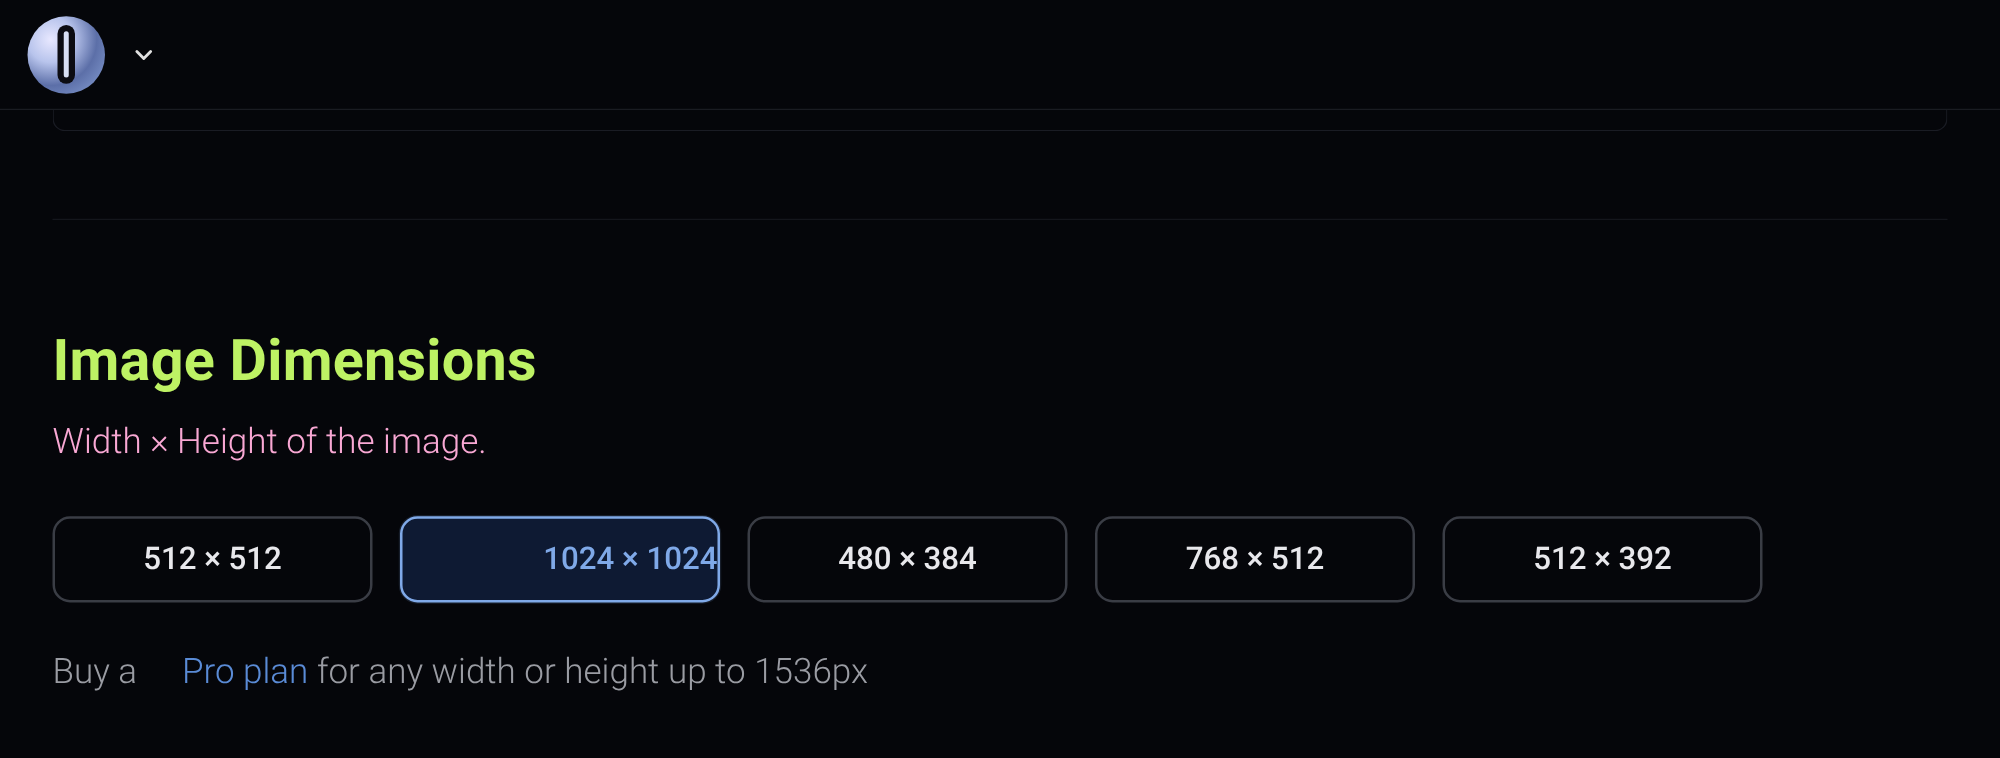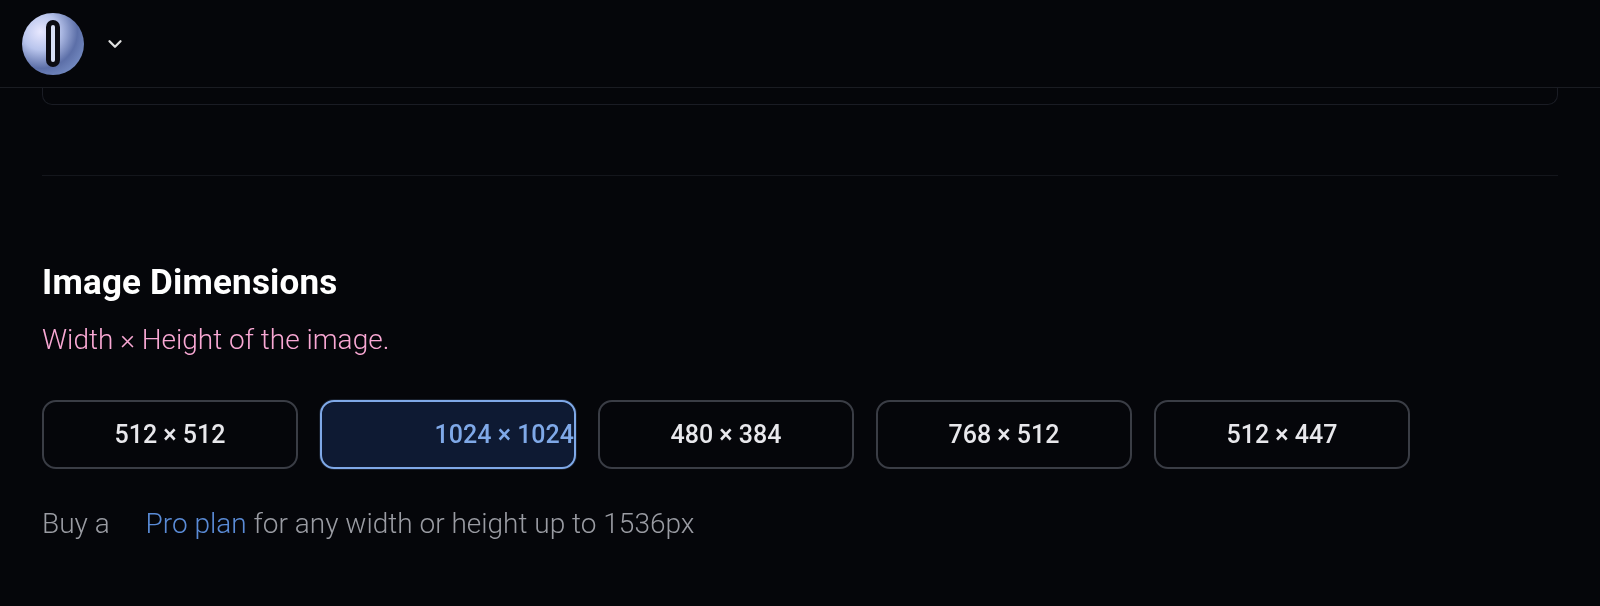--- a/index.html
+++ b/index.html
@@ -72,23 +72,23 @@
       margin-top: -1px;
     }
     .divider {
       border-top: 1px solid #14161c;
       margin-top: 70px;
     }
     .section {
       margin-top: 86px;
     }
     .section-title {
-      font-size: 35px;
+      font-size: 46px;
       font-weight: 700;
-      color: #ffffff;
+      color: #bef264;
       letter-spacing: 0.2px;
     }
     .section-sub {
       margin-top: 20px;
       font-size: 28px;
       font-weight: 300;
       color: #f9a8d4;
     }
     .pill-row {
       margin-top: 44px;
@@ -146,20 +146,20 @@
 
   <div class="section">
     <h2 class="section-title">Image Dimensions</h2>
     <p class="section-sub">Width × Height of the image.</p>
 
     <div class="pill-row">
       <button class="pill">512 × 512</button>
       <button class="pill selected">1024 × 1024</button>
       <button class="pill">480 × 384</button>
       <button class="pill">768 × 512</button>
-      <button class="pill">512 × 447</button>
+      <button class="pill">512 × 392</button>
     </div>
 
     <p class="footnote">
       <span>Buy a </span><a>Pro plan</a><span> for any width or height up to 1536px</span>
     </p>
   </div>
 </div>
 
 </body></html>

